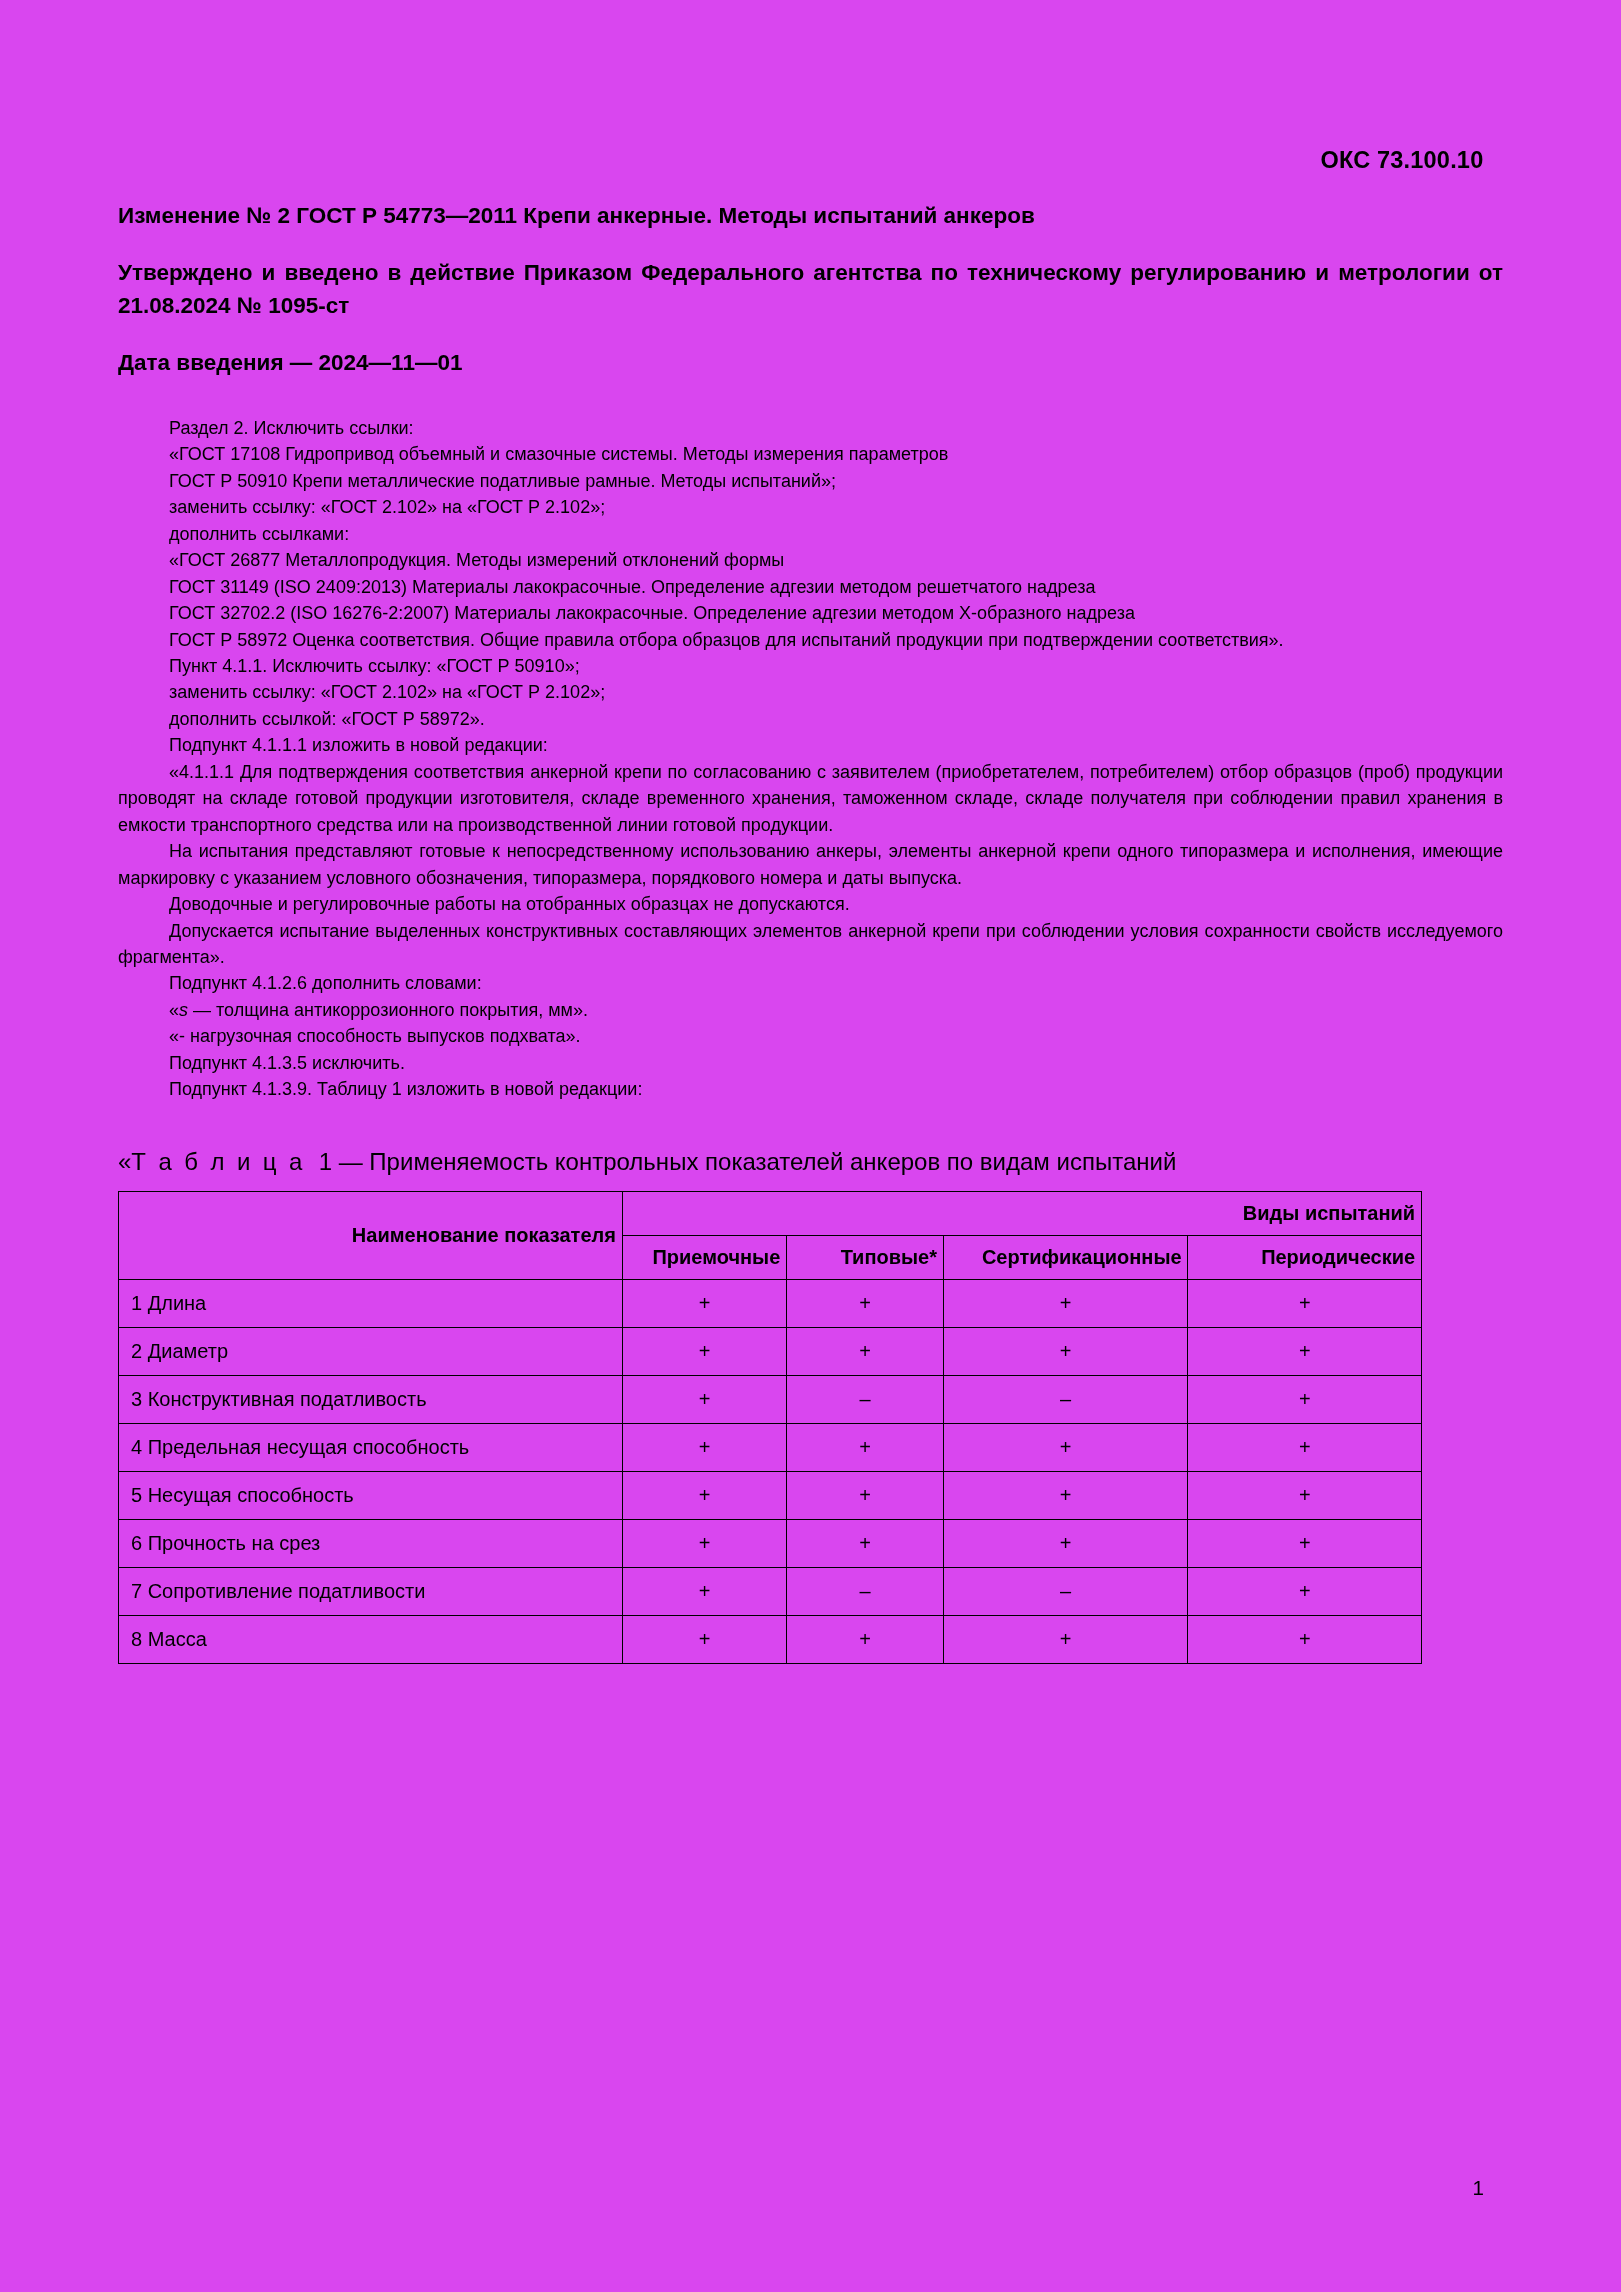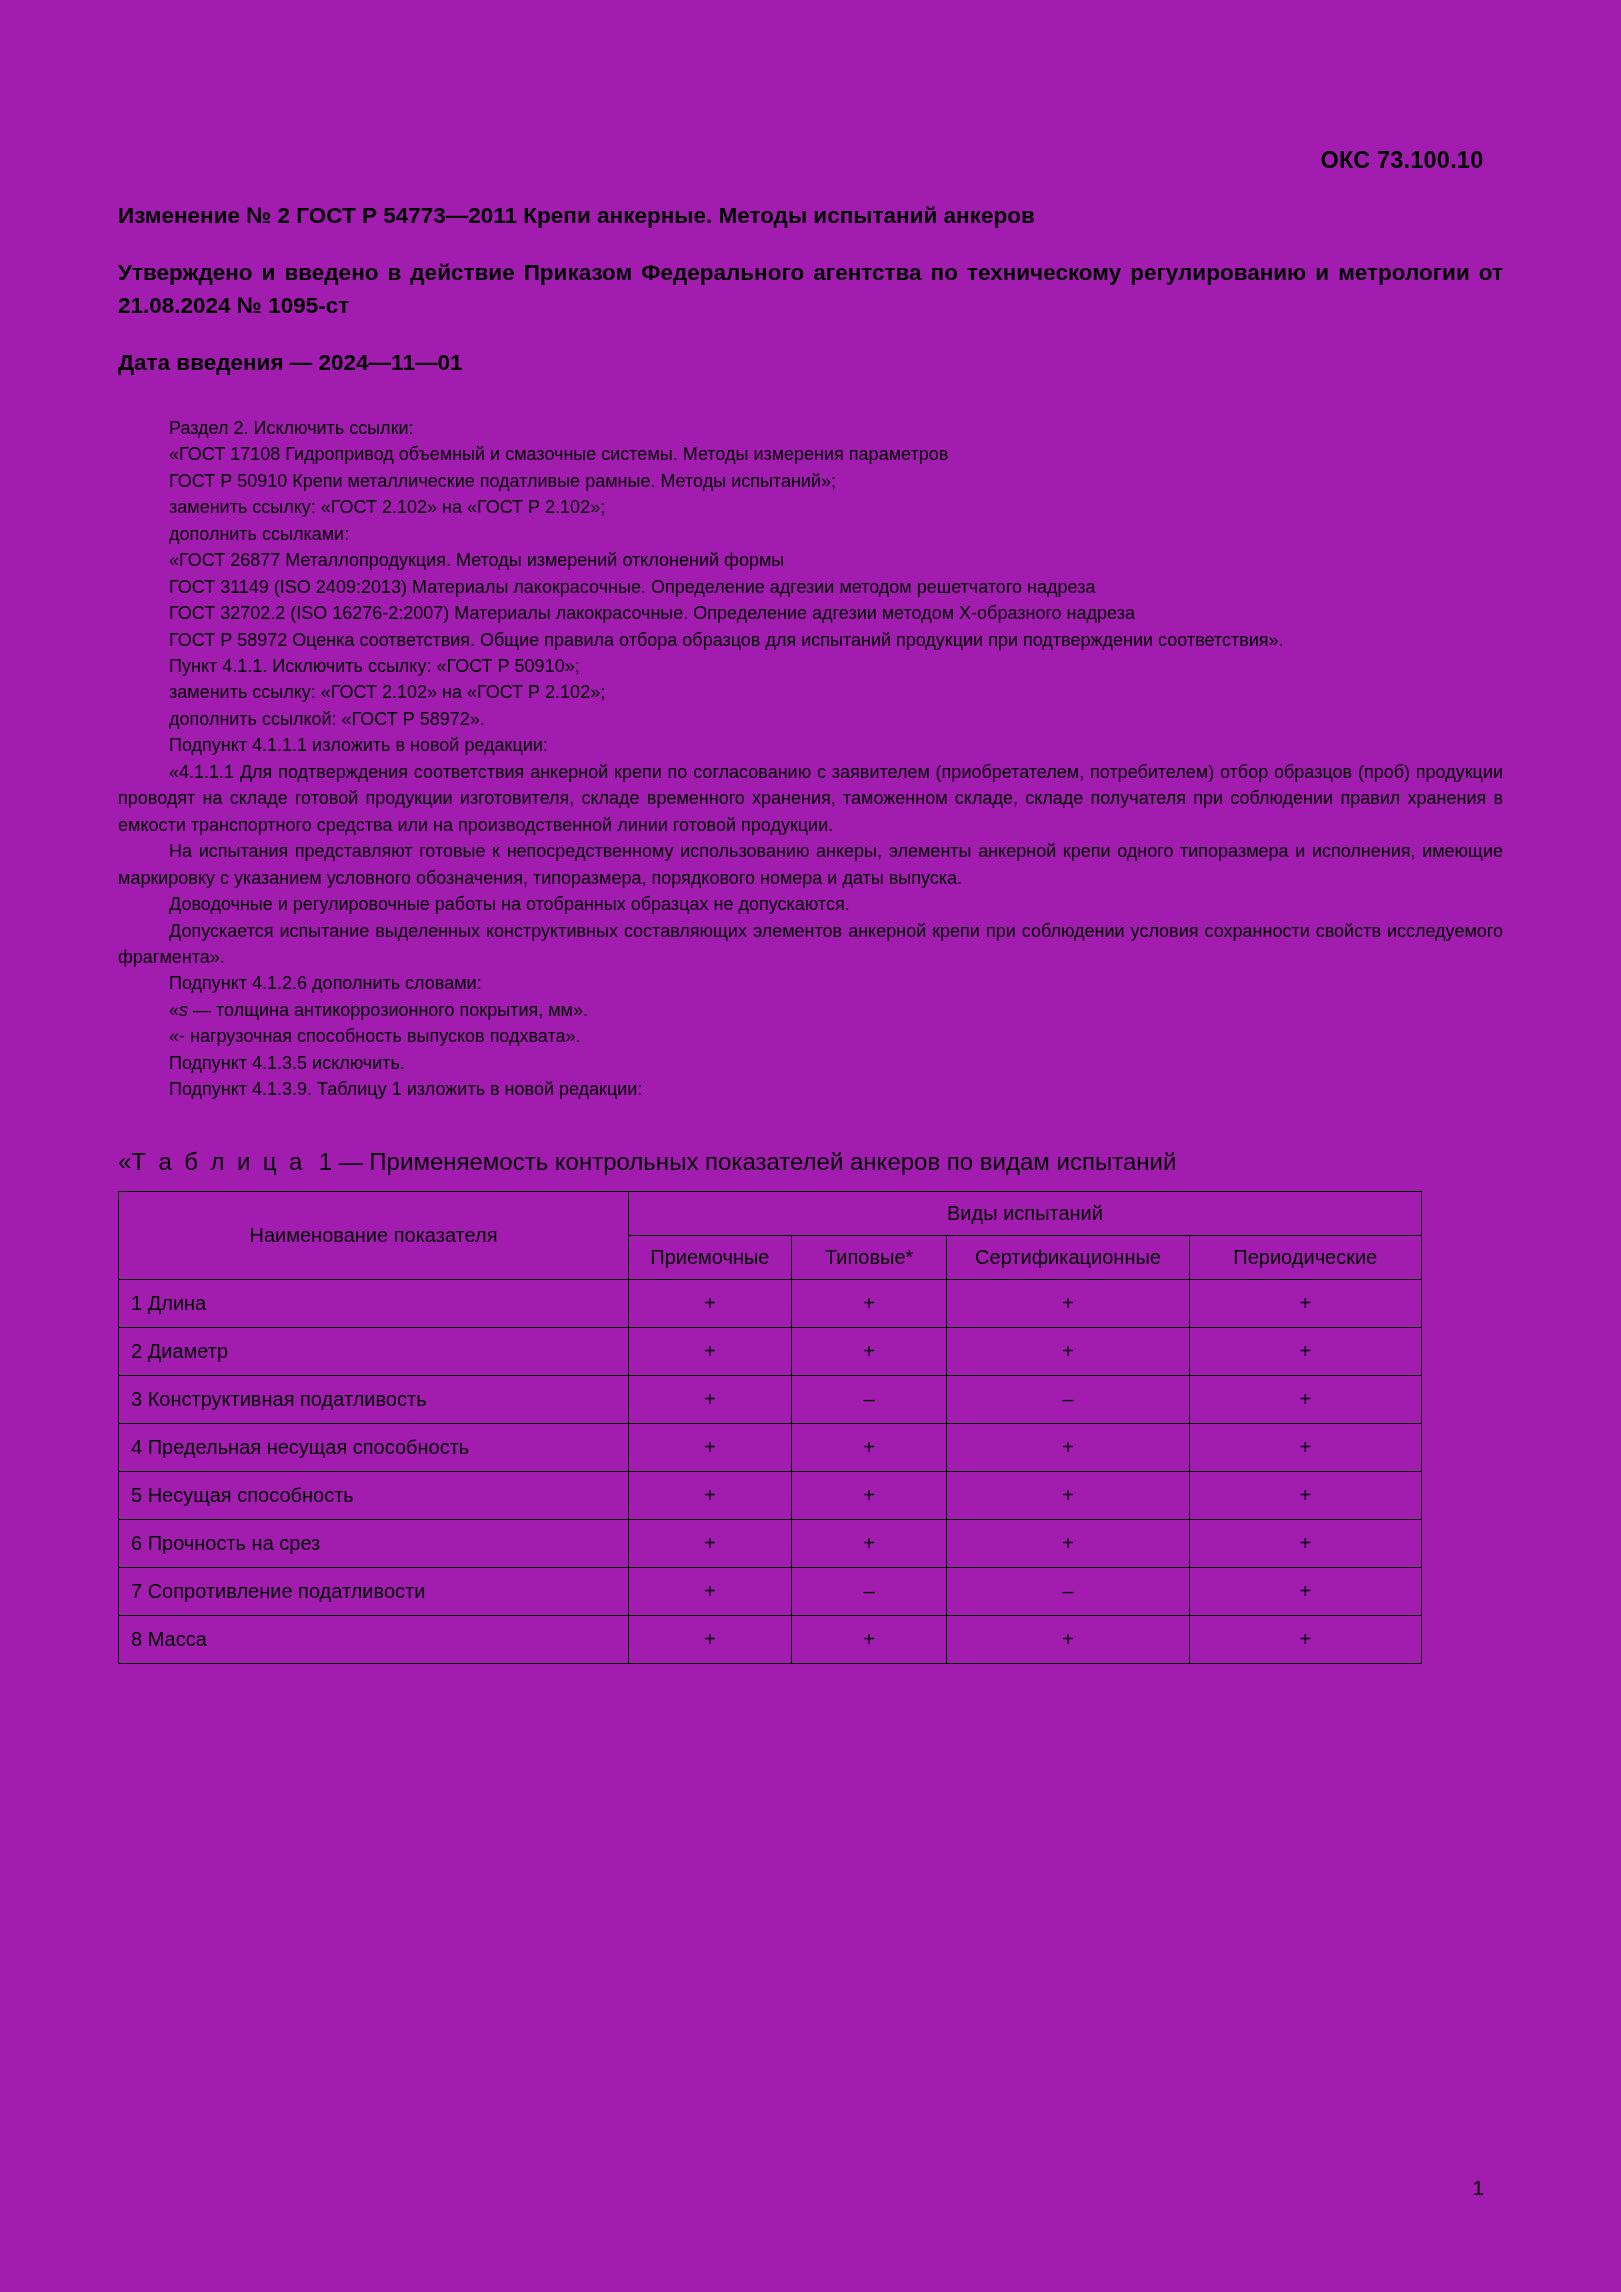--- a/index.html
+++ b/index.html
@@ -9,21 +9,21 @@
   }
   body {
     font-family: "Liberation Sans", sans-serif;
     color: #000000;
   }
   .page {
     position: relative;
     width: 1621px;
     height: 2293px;
     margin: 0 auto;
-    background: #a21caf;
+    background: #d946ef;
     box-sizing: border-box;
     padding: 147px 118px 59px 118px;
   }
   .oks {
     text-align: right;
     font-size: 23.5px;
     font-weight: bold;
     margin: 0 19.6px 27.4px 0;
     letter-spacing: 0.2px;
   }
@@ -71,22 +71,22 @@
     width: 1304px;
     margin: 0 auto 0 0;
     font-size: 20px;
   }
   table.main-table th,
   table.main-table td {
     border: 1.4px solid #000000;
     padding: 12px;
   }
   table.main-table th {
-    font-weight: normal;
-    text-align: center;
+    font-weight: bold;
+    text-align: right;
     padding: 9.8px 5.9px;
   }
   .th-name {
     width: 598px;
     padding: 9.8px 7.8px;
   }
   td.row-label {
     text-align: left;
     padding: 12.7px 0 12.7px 13.7px;
   }

